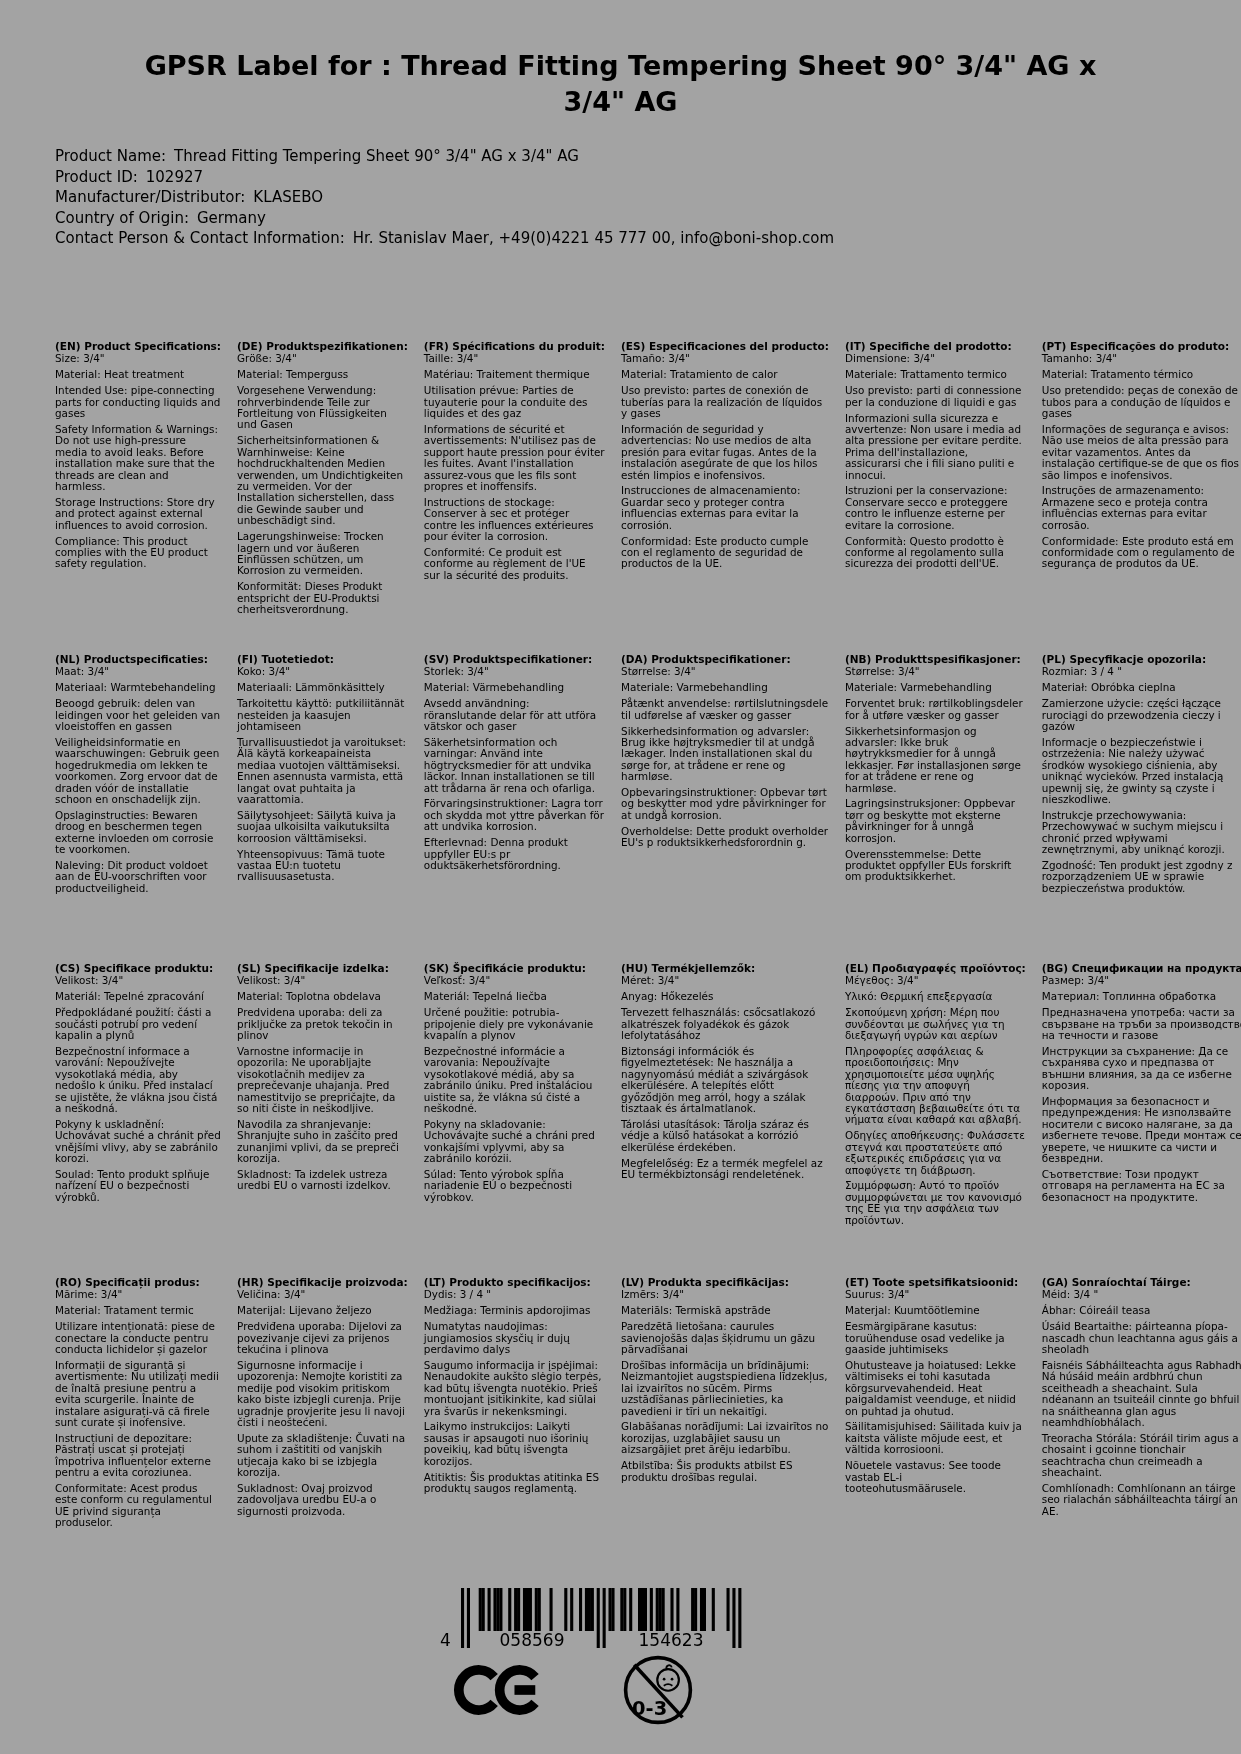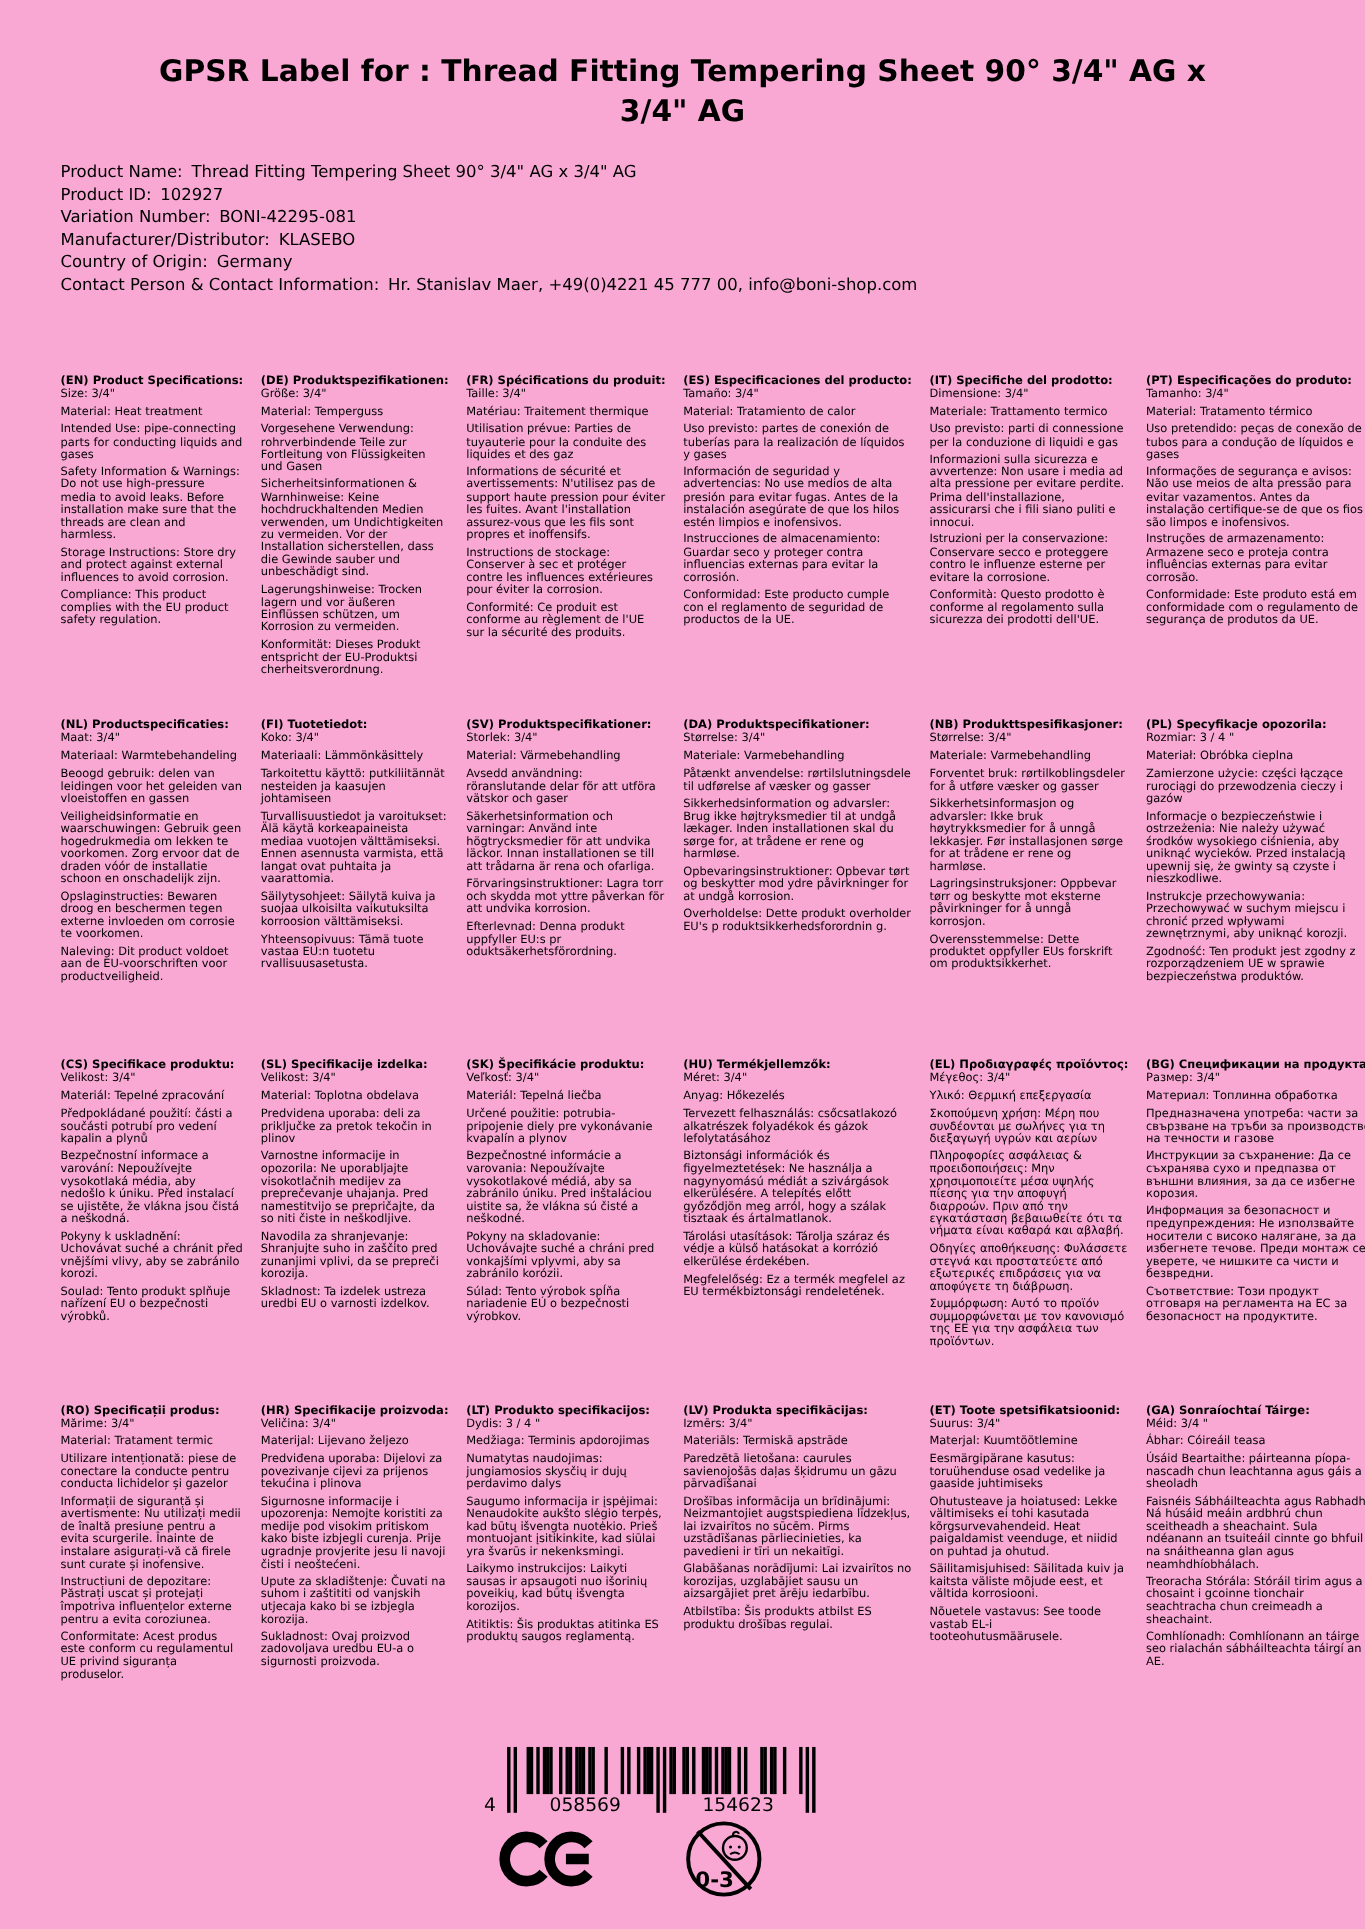--- a/index.html
+++ b/index.html
@@ -1,19 +1,19 @@
 <!DOCTYPE html>
 <html><head>
 <meta charset="utf-8">
 <style>
   * { margin:0; padding:0; box-sizing:border-box; }
   html,body { background:#fff; }
   .page {
     position:relative; width:1241px; height:1754px; margin:0 auto;
-    background:#f9a8d4; color:#000;
+    background:#a3a3a3; color:#000;
     font-family:"DejaVu Sans","Liberation Sans",sans-serif;
     overflow:hidden;
   }
   .title {
     position:absolute; top:48px; left:125px; right:125px;
     text-align:center; font-size:27px; font-weight:bold; line-height:1.35;
   }
   .product-info { position:absolute; top:146px; left:55px; right:40px; font-size:15px; }
   .info-row { line-height:20.5px; white-space:nowrap; }
   .info-label { font-weight:normal; }
@@ -37,21 +37,20 @@
 </head>
 <body>
 
 <div class="page">
 
   <h1 class="title">GPSR Label for : Thread Fitting Tempering Sheet 90° 3/4" AG x 3/4" AG</h1>
 
   <div class="product-info">
     <div class="info-row"><span class="info-label">Product Name:</span><span class="info-value">Thread Fitting Tempering Sheet 90° 3/4" AG x 3/4" AG</span></div>
     <div class="info-row"><span class="info-label">Product ID:</span><span class="info-value">102927</span></div>
-    <div class="info-row"><span class="info-label">Variation Number:</span><span class="info-value">BONI-42295-081</span></div>
     <div class="info-row"><span class="info-label">Manufacturer/Distributor:</span><span class="info-value">KLASEBO</span></div>
     <div class="info-row"><span class="info-label">Country of Origin:</span><span class="info-value">Germany</span></div>
     <div class="info-row"><span class="info-label">Contact Person &amp; Contact Information:</span><span class="info-value">Hr. Stanislav Maer, +49(0)4221 45 777 00, info@boni-shop.com</span></div>
   </div>
 
   <div class="specs-grid">
 
     <section class="spec">
       <h3>(EN) Product Specifications:</h3>
       <p>Size: 3/4"</p>

